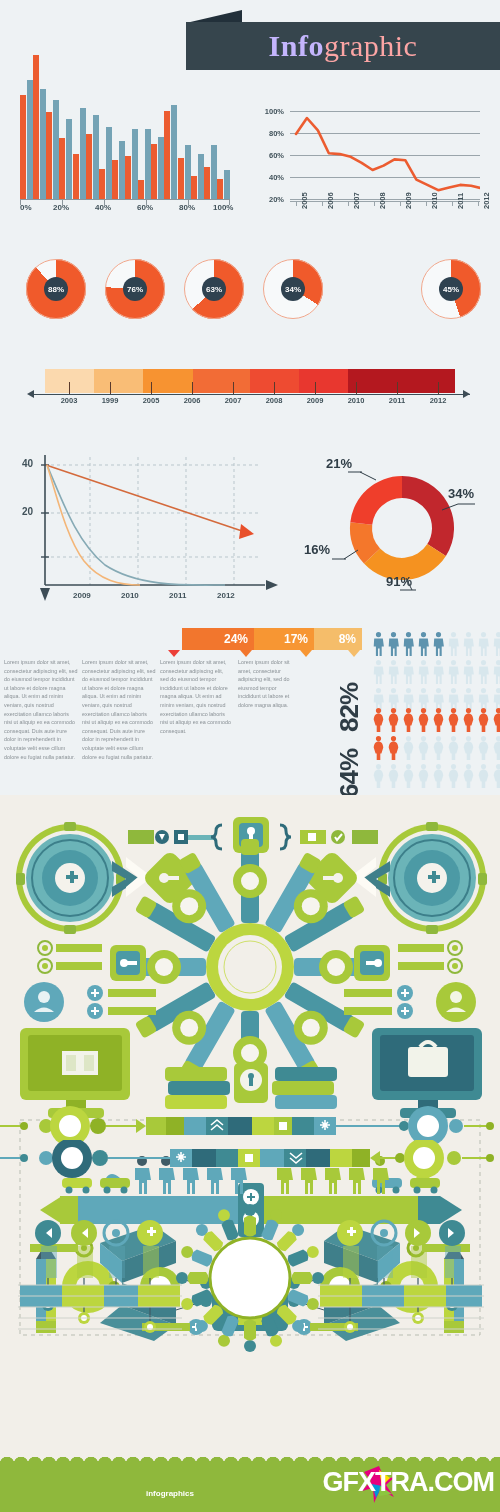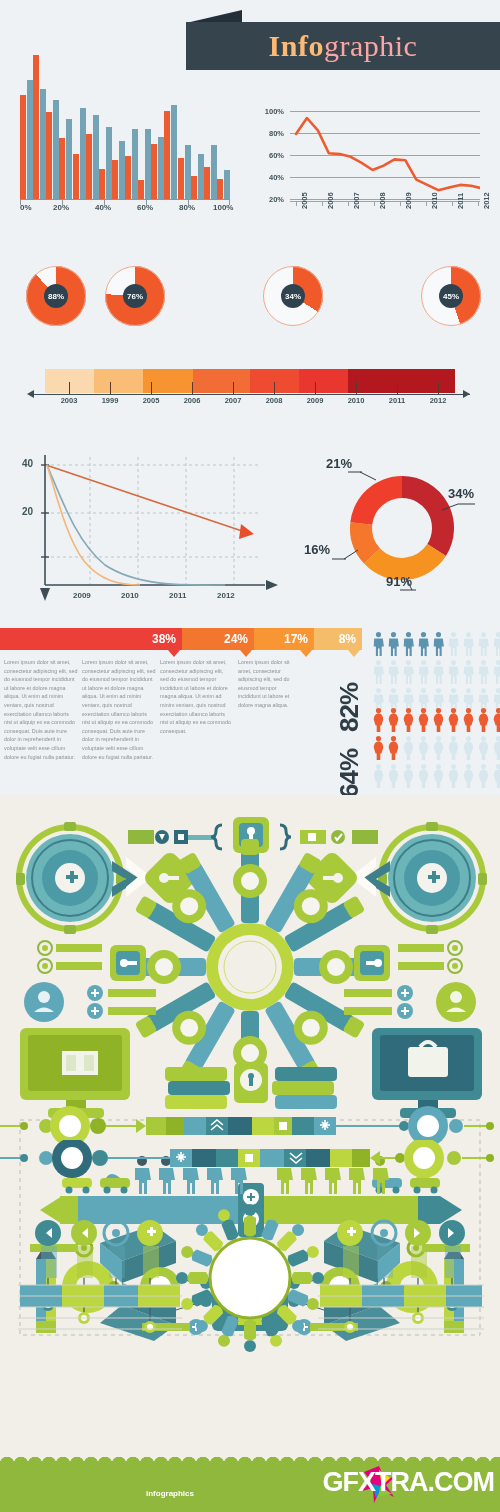--- a/index.html
+++ b/index.html
@@ -14,21 +14,21 @@
   
   .sec-top{position:absolute;left:0;top:0;width:500px;height:795px;background:#eef2f4;}
 
   
   .banner{position:absolute;left:186px;top:22px;width:314px;height:48px;background:#36454d;}
   .banner-fold{position:absolute;left:186px;top:10px;width:56px;height:13px;background:#22303a;
       clip-path:polygon(0 100%,100% 0,100% 100%);}
   .banner-title{position:absolute;left:0;top:0;width:100%;height:100%;
       display:flex;align-items:center;justify-content:center;
       font-family:"Liberation Serif",serif;font-size:30px;letter-spacing:.5px;}
-  .t-info{color:#fdba74;font-weight:bold;}
+  .t-info{color:#c4b5fd;font-weight:bold;}
   .t-graphic{color:#fca5a5;}
 
   
   .barchart{position:absolute;left:12px;top:47px;width:222px;height:170px;}
   .bars{position:absolute;left:8px;bottom:18px;height:145px;width:210px;
         display:flex;align-items:flex-end;gap:0px;}
   .pair{display:flex;align-items:flex-end;gap:1px;width:17.5px;justify-content:center;}
   .bar{width:6px;}
   .bar.o{background:#ec5c30;}
   .bar.b{background:#74a3b5;}
@@ -42,21 +42,21 @@
   .lc-grid{position:absolute;left:40px;top:6px;width:190px;height:88px;}
   .lc-gl{position:absolute;left:0;width:190px;height:1px;background:#9aa5ab;}
   .lc-ylab{position:absolute;left:0;font-size:7.5px;font-weight:bold;color:#41525a;text-align:right;width:34px;}
   .lc-xaxis{position:absolute;left:40px;top:96px;width:190px;height:1px;background:#9aa5ab;}
   .lc-xt{position:absolute;top:96px;width:1px;height:5px;background:#9aa5ab;}
   .lc-xlab{position:absolute;font-size:7.5px;font-weight:bold;color:#41525a;
       transform:rotate(-90deg);transform-origin:left top;white-space:nowrap;}
   .lc-svg{position:absolute;left:40px;top:6px;}
 
   
-  .donuts{position:absolute;left:0;top:262px;width:423px;height:76px;}
+  .donuts{position:absolute;left:0;top:255px;width:423px;height:76px;}
   .donut{position:absolute;width:60px;height:60px;top:4px;}
   .donut .ring{position:absolute;inset:0;border-radius:50%;border:1px solid #f0a78c;}
   .donut .hub{position:absolute;left:50%;top:50%;transform:translate(-50%,-50%);
       width:24px;height:24px;border-radius:50%;background:#2f4250;
       display:flex;align-items:center;justify-content:center;
       color:#fff;font-size:8px;font-weight:bold;}
 
   
   .timeline{position:absolute;left:0;top:368px;width:500px;height:50px;}
   .tl-bar{position:absolute;left:45px;top:1px;width:410px;height:24px;
@@ -254,20 +254,25 @@
     <div class="donuts" id="donutrow">
         <div class="donut" style="left: 26px;">
           <div style="position: absolute; inset: 0px; border-radius: 50%; background: conic-gradient(rgb(240, 90, 43) 0deg, rgb(240, 90, 43) 316.8deg, rgb(247, 249, 250) 316.8deg, rgb(247, 249, 250) 360deg);"></div>
           <div class="ring"></div>
           <div class="hub">88%</div>
         </div>
         <div class="donut" style="left: 105px;">
           <div style="position: absolute; inset: 0px; border-radius: 50%; background: conic-gradient(rgb(240, 90, 43) 0deg, rgb(240, 90, 43) 273.6deg, rgb(247, 249, 250) 273.6deg, rgb(247, 249, 250) 360deg);"></div>
           <div class="ring"></div>
           <div class="hub">76%</div>
+        </div>
+        <div class="donut" style="left: 184px;">
+          <div style="position: absolute; inset: 0px; border-radius: 50%; background: conic-gradient(rgb(240, 90, 43) 0deg, rgb(240, 90, 43) 226.8deg, rgb(247, 249, 250) 226.8deg, rgb(247, 249, 250) 360deg);"></div>
+          <div class="ring"></div>
+          <div class="hub">63%</div>
         </div>
         <div class="donut" style="left: 263px;">
           <div style="position: absolute; inset: 0px; border-radius: 50%; background: conic-gradient(rgb(240, 90, 43) 0deg, rgb(240, 90, 43) 122.4deg, rgb(247, 249, 250) 122.4deg, rgb(247, 249, 250) 360deg);"></div>
           <div class="ring"></div>
           <div class="hub">34%</div>
         </div>
         <div class="donut" style="left: 421px;">
           <div style="position: absolute; inset: 0px; border-radius: 50%; background: conic-gradient(rgb(240, 90, 43) 0deg, rgb(240, 90, 43) 162deg, rgb(247, 249, 250) 162deg, rgb(247, 249, 250) 360deg);"></div>
           <div class="ring"></div>
           <div class="hub">45%</div>
@@ -363,21 +368,20 @@
           <line x1="70" y1="130" x2="86" y2="130"></line>
         </g>
       </svg>
       <div class="bd-lab" style="left:-4px;top:-4px;">21%</div>
       <div class="bd-lab" style="left:118px;top:26px;">34%</div>
       <div class="bd-lab" style="left:-26px;top:82px;">16%</div>
       <div class="bd-lab" style="left:56px;top:114px;">91%</div>
     </div>
 
     <div class="ribbons" id="ribbonrow">
-        <div class="rib" style="left: 0px; width: 182px; background: rgb(236, 63, 56);">38%</div>
         <div class="rib-tail" style="left: 168px; border-top: 7px solid rgb(236, 63, 56);"></div>
         <div class="rib" style="left: 182px; width: 72px; background: rgb(242, 118, 45);">24%</div>
         <div class="rib-tail" style="left: 240px; border-top: 7px solid rgb(242, 118, 45);"></div>
         <div class="rib" style="left: 254px; width: 60px; background: rgb(247, 150, 51);">17%</div>
         <div class="rib-tail" style="left: 300px; border-top: 7px solid rgb(247, 150, 51);"></div>
         <div class="rib" style="left: 314px; width: 48px; background: rgb(245, 189, 106);">8%</div>
         <div class="rib-tail" style="left: 348px; border-top: 7px solid rgb(245, 189, 106);"></div>
       </div>
     <div class="cols" id="colrow">
         <div class="col" style="left: 4px; width: 74px;">Lorem ipsum dolor sit amet, consectetur adipiscing elit, sed do eiusmod tempor incididunt ut labore et dolore magna aliqua. Ut enim ad minim veniam, quis nostrud exercitation ullamco laboris nisi ut aliquip ex ea commodo consequat. Duis aute irure dolor in reprehenderit in voluptate velit esse cillum dolore eu fugiat nulla pariatur.</div>

